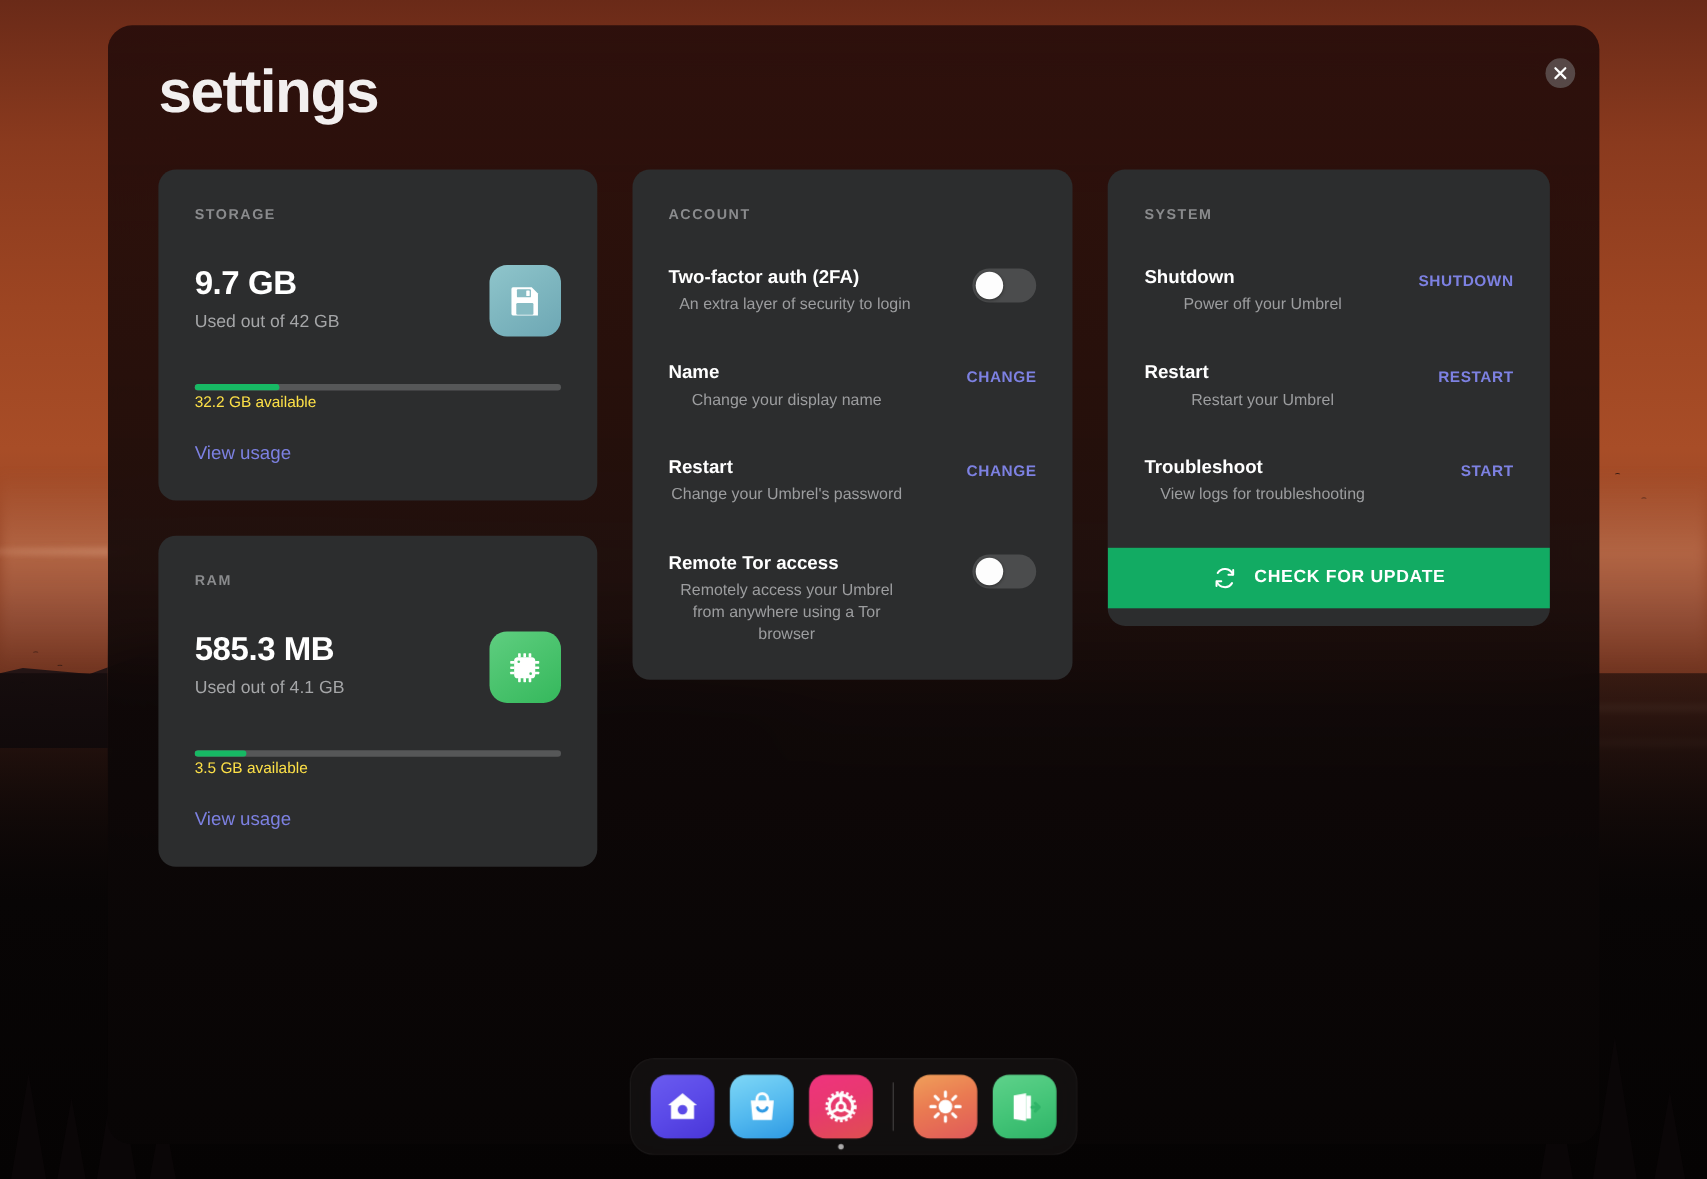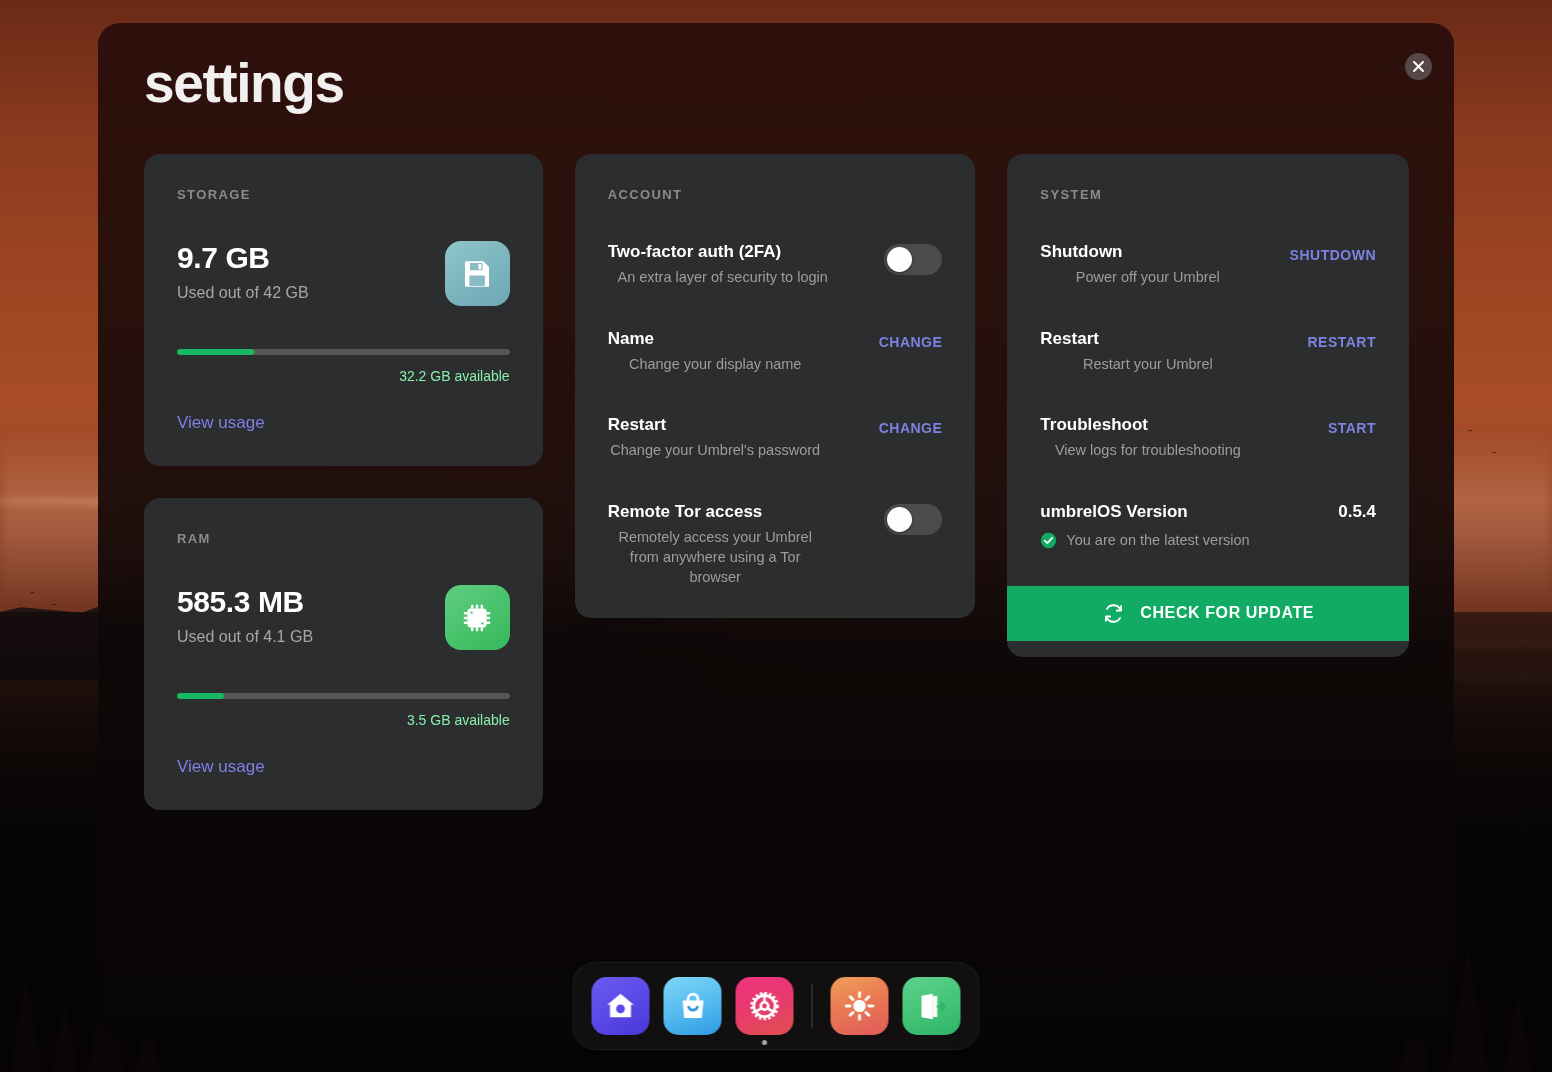--- a/index.html
+++ b/index.html
@@ -186,24 +186,24 @@
     border-radius: 3px;
     background: #565758;
     overflow: hidden;
   }
   .bar-fill {
     height: 100%;
     border-radius: 3px;
     background: #17b964;
   }
   .bar-note {
-    margin-top: 13px;
-    text-align: right;
+    margin-top: 2px;
+    text-align: left;
     font-size: 14px;
-    color: #86efac;
+    color: #fde047;
   }
   .view-usage {
     display: inline-block;
     margin-top: 29px;
     font-size: 17px;
     color: #7d81e2;
     text-decoration: none;
     cursor: pointer;
   }
 
@@ -520,33 +520,20 @@
             </div>
 
             <div class="setting-row">
               <div class="setting-text">
                 <div class="setting-title">Troubleshoot</div>
                 <div class="setting-desc">View logs for troubleshooting</div>
               </div>
               <button class="action-link">START</button>
             </div>
 
-            <div class="setting-row" style="margin-bottom:0;">
-              <div class="setting-text">
-                <div class="setting-title">umbrelOS Version</div>
-                <div class="version-note">
-                  <svg width="17" height="17" viewBox="0 0 20 20" aria-hidden="true">
-                    <circle cx="10" cy="10" r="9" fill="#12ab63"></circle>
-                    <path d="M5.6 10.2 L8.6 13.1 L14.4 7.0" stroke="#ffffff" stroke-width="2.1" fill="none" stroke-linecap="round" stroke-linejoin="round"></path>
-                  </svg>
-                  <span>You are on the latest version</span>
-                </div>
-              </div>
-              <div class="value-text">0.5.4</div>
-            </div>
           </div>
 
           <button class="update-btn">
             <svg width="23" height="23" viewBox="0 0 24 24" aria-hidden="true">
               <path d="M19.5 8.5 A8 8 0 0 0 5.2 7.2" stroke="#ffffff" stroke-width="1.9" fill="none" stroke-linecap="round"></path>
               <path d="M4.5 15.5 A8 8 0 0 0 18.8 16.8" stroke="#ffffff" stroke-width="1.9" fill="none" stroke-linecap="round"></path>
               <path d="M19.9 4.4 L19.9 8.9 L15.4 8.9" stroke="#ffffff" stroke-width="1.9" fill="none" stroke-linecap="round" stroke-linejoin="round"></path>
               <path d="M4.1 19.6 L4.1 15.1 L8.6 15.1" stroke="#ffffff" stroke-width="1.9" fill="none" stroke-linecap="round" stroke-linejoin="round"></path>
             </svg>
             <span>CHECK FOR UPDATE</span>

